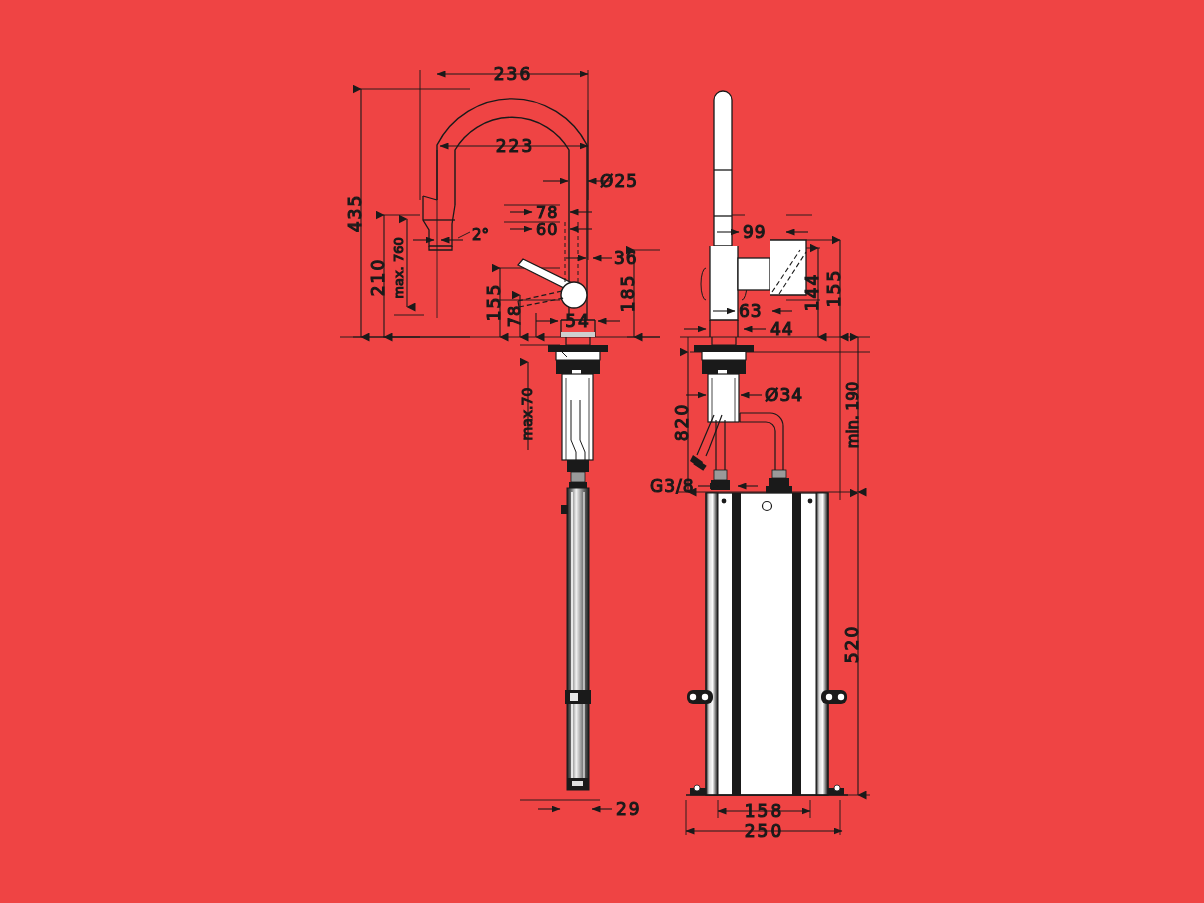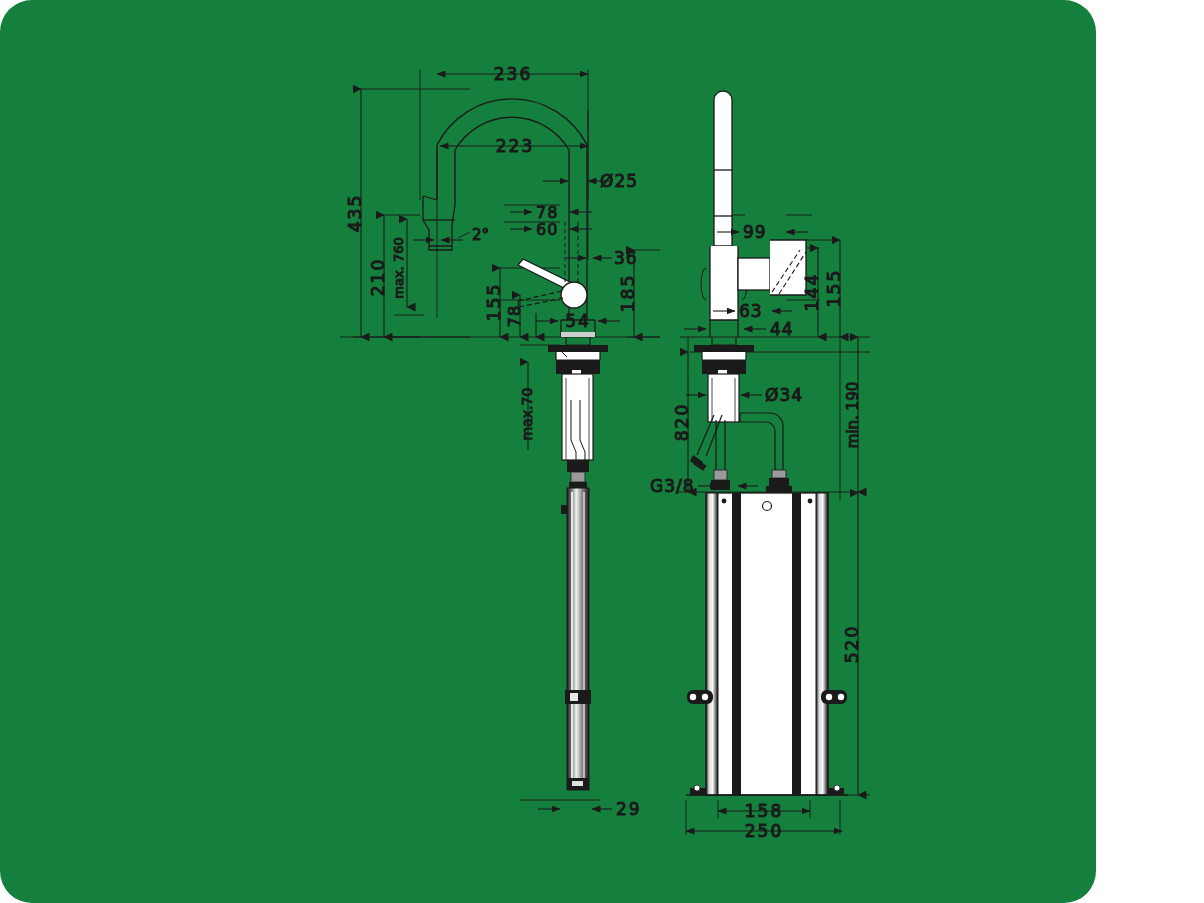--- a/index.html
+++ b/index.html
@@ -1,17 +1,17 @@
 <!DOCTYPE html>
 <html><head>
 <meta charset="utf-8">
 <style>
   html,body{margin:0;padding:0;background:#ffffff;}
   body{width:1204px;height:903px;font-family:"DejaVu Sans","Liberation Sans",sans-serif;}
-  #stage{position:relative;width:1096px;height:903px;overflow:hidden;background:#15803d;border-radius:32px;}
+  #stage{position:relative;width:1204px;height:903px;overflow:hidden;background:#ef4444;}
   #dwg{position:absolute;left:0;top:0;}
   .dimtxt{font-family:"DejaVu Sans","Liberation Sans",sans-serif;fill:#1a1a1a;}
 </style>
 </head>
 <body>
 
 <div id="stage">
 <svg id="dwg" width="1204" height="903" viewBox="0 0 1204 903" xmlns="http://www.w3.org/2000/svg">
 
   <defs>

